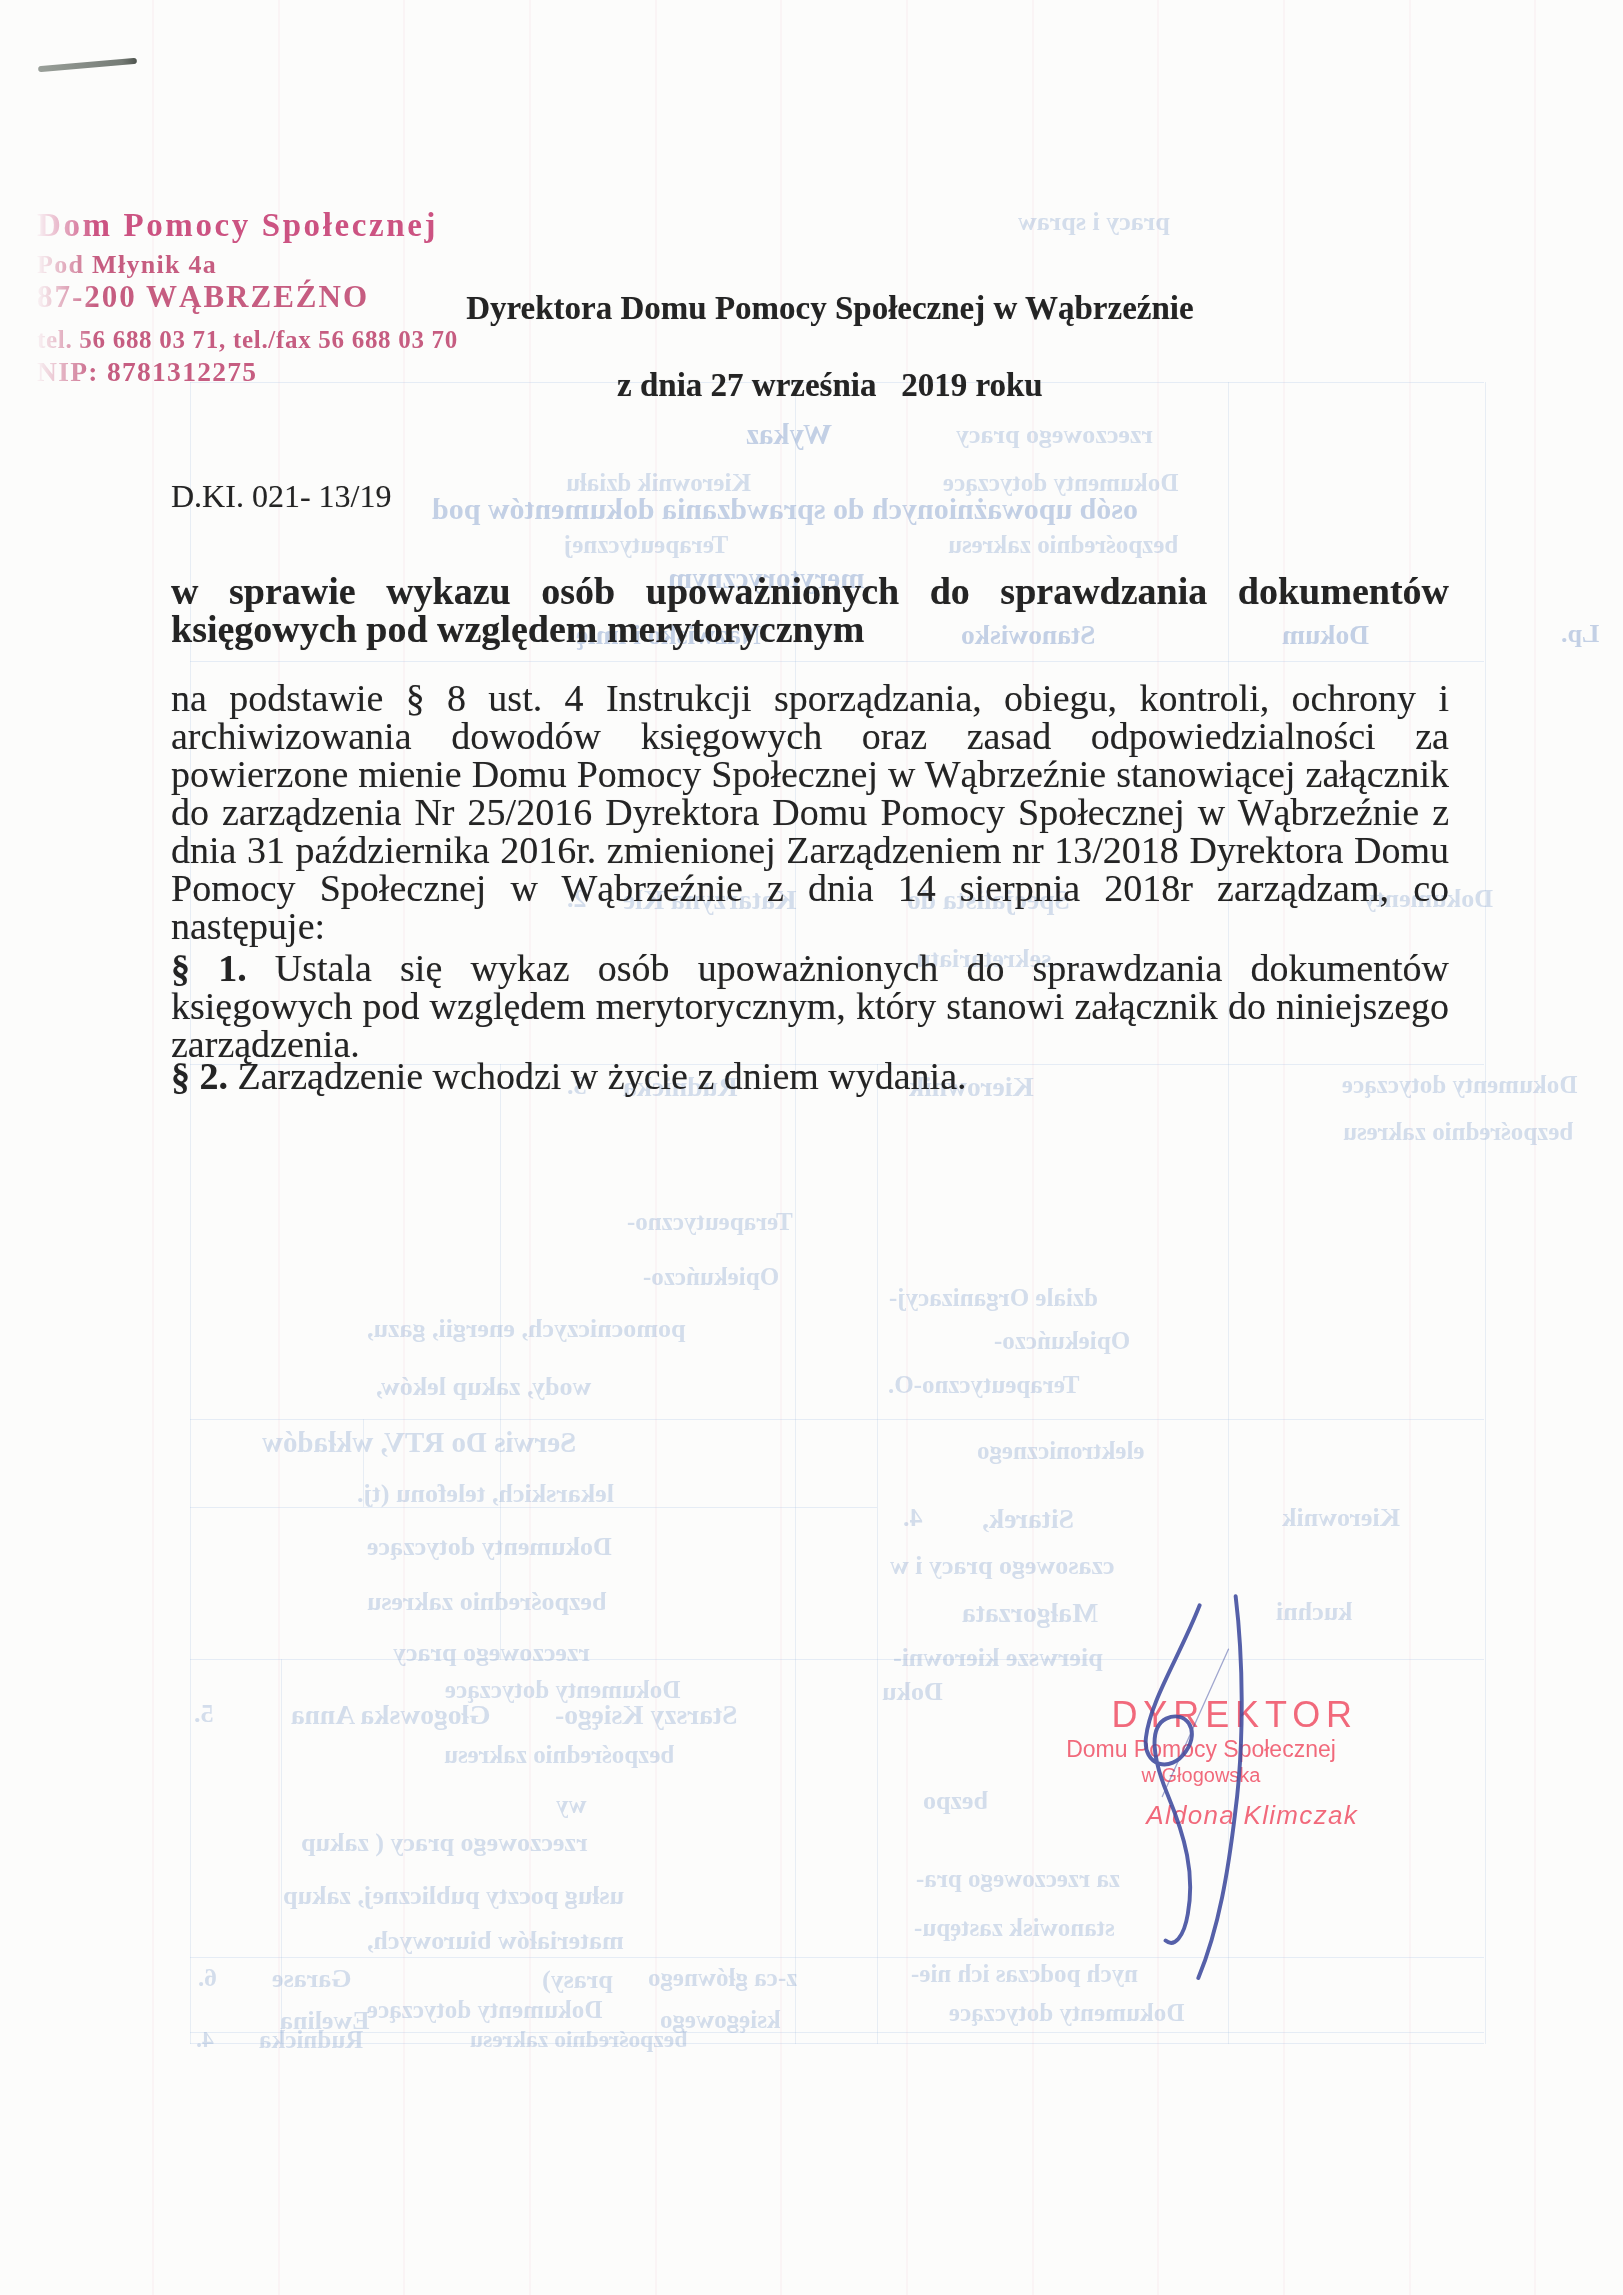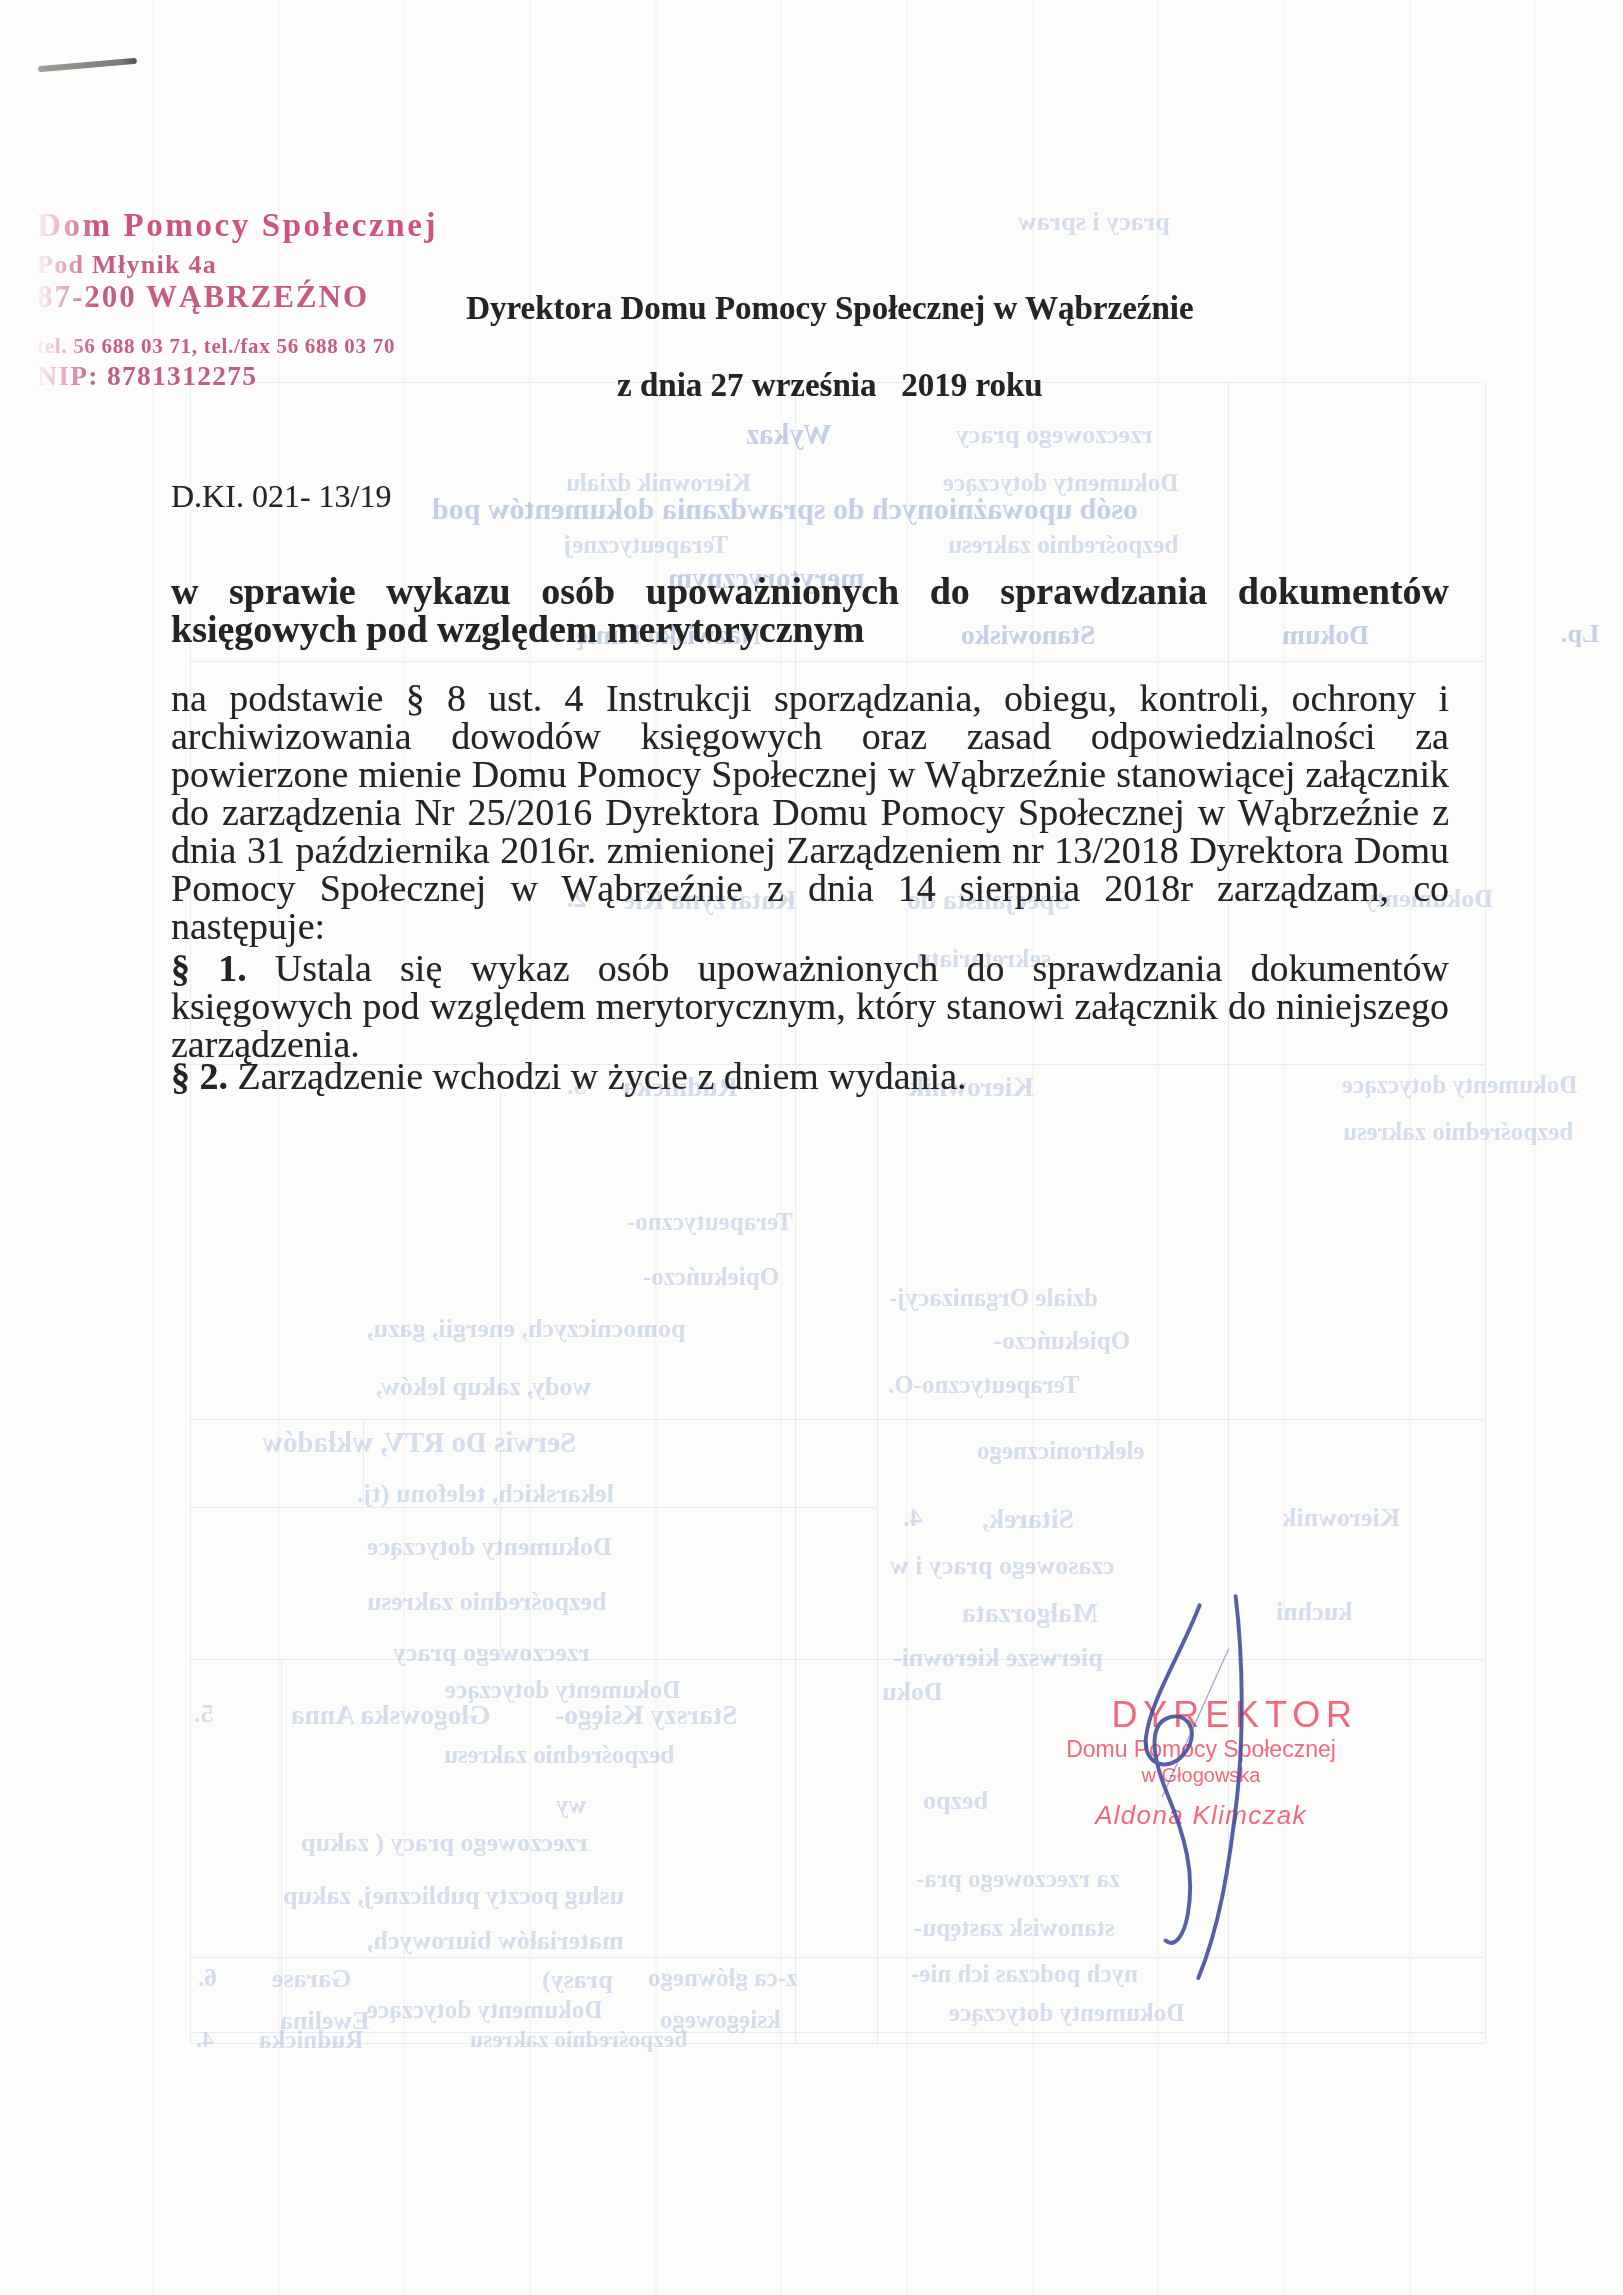--- a/index.html
+++ b/index.html
@@ -18,32 +18,32 @@
   
   .stampA{
     left:37px;width:474px;top:208px;text-align:left;color:#c25077;font-weight:bold;line-height:1.06;
     -webkit-mask-image:linear-gradient(90deg,rgba(0,0,0,.05) 0,#000 59px,#000 92%,rgba(0,0,0,.45) 100%);
     mask-image:linear-gradient(90deg,rgba(0,0,0,.05) 0,#000 59px,#000 92%,rgba(0,0,0,.45) 100%);
     opacity:.92;
   }
   .sa1{font-size:33px;letter-spacing:2.6px;color:#c84578;}
   .sa2{font-size:26px;letter-spacing:1.3px;margin-top:7.9px;}
   .sa3{font-size:31px;letter-spacing:2px;margin-top:2.6px;}
-  .sa4{font-size:21px;letter-spacing:0.7px;margin-top:21px;}
+  .sa4{font-size:25px;letter-spacing:0.7px;margin-top:13px;}
   .sa5{font-size:27.5px;letter-spacing:1.3px;margin-top:3.9px;}
 
   
   .stampB{
     left:1044px;width:314px;top:1697px;text-align:center;color:#f05a6e;
     font-family:"Liberation Sans","DejaVu Sans",sans-serif;opacity:.9;line-height:1.0;
   }
   .sb1{font-size:36px;letter-spacing:5.9px;text-align:right;}
   .sb2{font-size:23px;margin-top:5.2px;}
   .sb3{font-size:20px;margin-top:3.9px;}
-  .sbname{font-size:26px;margin-top:17px;font-style:italic;letter-spacing:1.3px;}
+  .sbname{font-size:26px;margin-top:17px;font-style:italic;letter-spacing:1.3px;text-align:right;}
 
   
   .sig-svg{left:1100px;top:1587px;}
 
   
   .corner-dash{
     left:38px;top:62px;width:99px;height:5.9px;border-radius:3.3px;
     background:linear-gradient(90deg,#9aa09a,#757b75 85%,#4e544e);
     transform:rotate(-5deg);
   }

